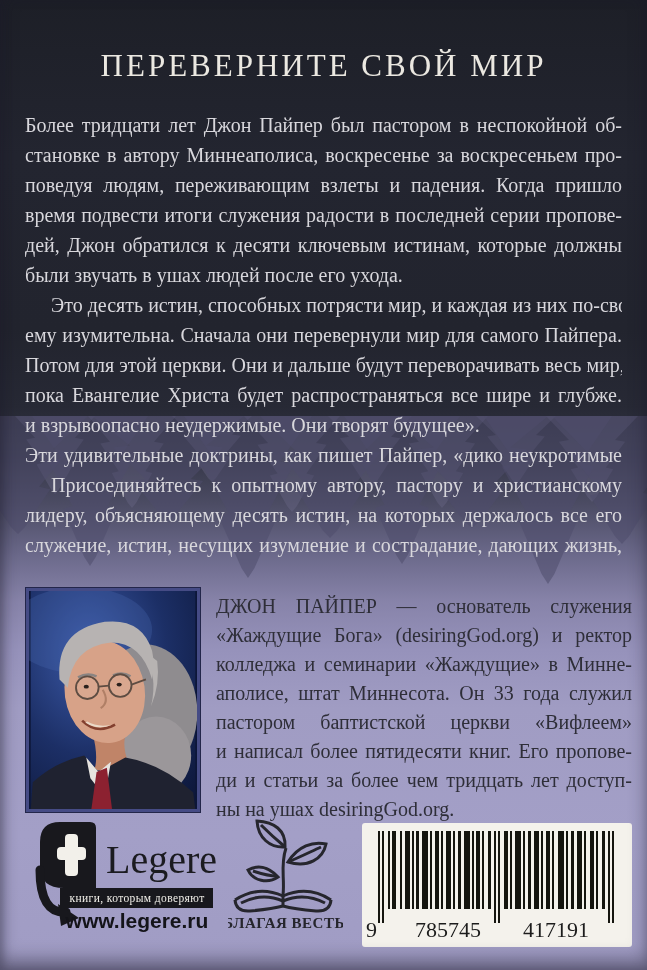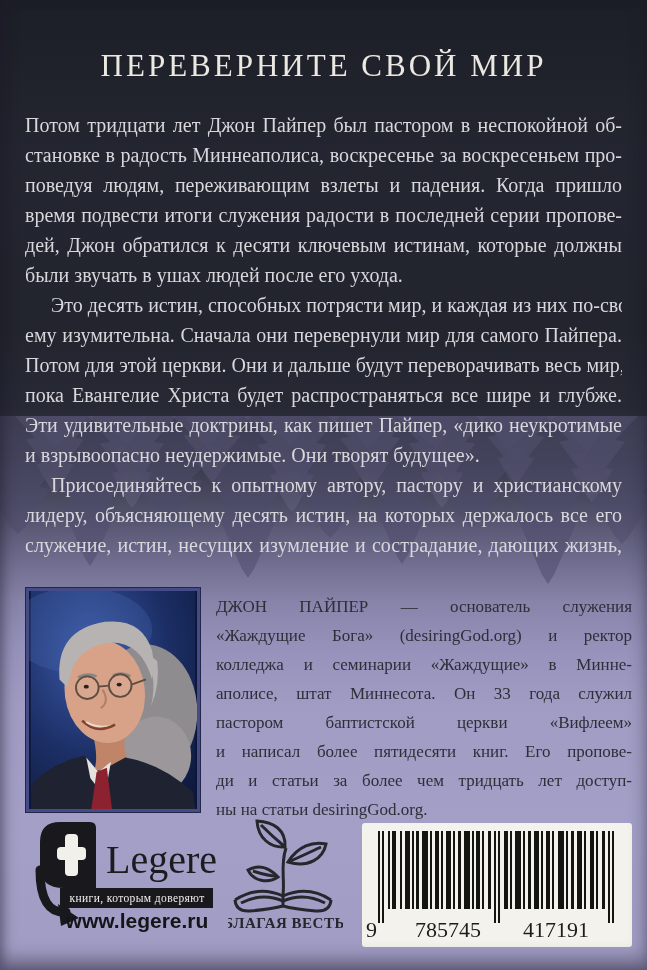--- a/index.html
+++ b/index.html
@@ -21,21 +21,21 @@
   }
   .synopsis{position:absolute;left:25px;top:110px;width:597px;
     font-size:20px;line-height:30px;color:#d8d7dc;}
   .synopsis .ln{text-align:justify;text-align-last:justify;height:30px;overflow:hidden;white-space:nowrap;}
   .synopsis .ln.last{text-align:left;text-align-last:left;}
   .synopsis .ln.ind{padding-left:26px;}
   .photo{position:absolute;left:26px;top:588px;width:168px;height:218px;
     border:3px solid #454b85;box-shadow:0 0 0 1px #23264a;background:#0c1638;}
   .photo svg{display:block;width:100%;height:100%;}
   .bio{position:absolute;left:216px;top:592px;width:416px;
-    font-size:17px;line-height:29px;color:#2e2e38;}
+    font-size:20px;line-height:29px;color:#2e2e38;}
   .bio .ln{text-align:justify;text-align-last:justify;height:29px;overflow:hidden;white-space:nowrap;}
   .bio .ln.last{text-align:left;text-align-last:left;}
   .logo-legere{position:absolute;left:34px;top:822px;width:185px;height:122px;}
   .logo-blagaya{position:absolute;left:228px;top:814px;width:115px;height:120px;}
   .barcode{position:absolute;left:362px;top:823px;width:270px;height:124px;}
   svg text{font-family:"Liberation Serif",serif;}
   .sans{font-family:"Liberation Sans",sans-serif;}
 </style>
 </head>
 <body>
@@ -58,32 +58,32 @@
       <polygon points="260.0,0.0 295.0,34.2 279.6,36.6 309.0,73.2 297.8,75.6 323.0,114.7 330.0,122.0 337.0,114.7 362.2,75.6 351.0,73.2 380.4,36.6 365.0,34.2 400.0,0.0" fill="#4e4d6b" opacity="0.55"></polygon>
       <polygon points="344.0,0.0 373.0,41.4 360.2,44.4 384.6,88.8 375.3,91.8 396.2,139.1 402.0,148.0 407.8,139.1 428.7,91.8 419.4,88.8 443.8,44.4 431.0,41.4 460.0,0.0" fill="#4e4d6b" opacity="0.55"></polygon>
       <polygon points="396.0,0.0 434.0,31.4 417.3,33.6 449.2,67.2 437.0,69.4 464.4,105.3 472.0,112.0 479.6,105.3 507.0,69.4 494.8,67.2 526.7,33.6 510.0,31.4 548.0,0.0" fill="#4e4d6b" opacity="0.55"></polygon>
       <polygon points="484.0,0.0 516.0,47.0 501.9,50.4 528.8,100.8 518.6,104.2 541.6,157.9 548.0,168.0 554.4,157.9 577.4,104.2 567.2,100.8 594.1,50.4 580.0,47.0 612.0,0.0" fill="#4e4d6b" opacity="0.55"></polygon>
       <polygon points="552.0,0.0 587.0,35.8 571.6,38.4 601.0,76.8 589.8,79.4 615.0,120.3 622.0,128.0 629.0,120.3 654.2,79.4 643.0,76.8 672.4,38.4 657.0,35.8 692.0,0.0" fill="#4e4d6b" opacity="0.55"></polygon>
     </svg>
 
   <h1 class="title">ПЕРЕВЕРНИТЕ СВОЙ МИР</h1>
 
   <div class="synopsis">
-    <div class="ln">Потом тридцати лет Джон Пайпер был пастором в неспокойной об-</div>
-    <div class="ln">становке в радость Миннеаполиса, воскресенье за воскресеньем про-</div>
+    <div class="ln">Более тридцати лет Джон Пайпер был пастором в неспокойной об-</div>
+    <div class="ln">становке в автору Миннеаполиса, воскресенье за воскресеньем про-</div>
     <div class="ln">поведуя людям, переживающим взлеты и падения. Когда пришло</div>
     <div class="ln">время подвести итоги служения радости в последней серии пропове-</div>
     <div class="ln">дей, Джон обратился к десяти ключевым истинам, которые должны</div>
     <div class="ln last">были звучать в ушах людей после его ухода.</div>
     <div class="ln ind">Это десять истин, способных потрясти мир, и каждая из них по-сво-</div>
     <div class="ln">ему изумительна. Сначала они перевернули мир для самого Пайпера.</div>
     <div class="ln">Потом для этой церкви. Они и дальше будут переворачивать весь мир,</div>
     <div class="ln">пока Евангелие Христа будет распространяться все шире и глубже.</div>
+    <div class="ln last">и взрывоопасно неудержимые. Они творят будущее».</div>
     <div class="ln">Эти удивительные доктрины, как пишет Пайпер, «дико неукротимые</div>
-    <div class="ln last">и взрывоопасно неудержимые. Они творят будущее».</div>
     <div class="ln ind">Присоединяйтесь к опытному автору, пастору и христианскому</div>
     <div class="ln">лидеру, объясняющему десять истин, на которых держалось все его</div>
     <div class="ln">служение, истин, несущих изумление и сострадание, дающих жизнь,</div>
   </div>
 
   <div class="photo">
     <svg viewBox="0 0 160 212">
       <defs>
         <radialGradient id="pg" cx="35%" cy="28%" r="95%">
           <stop offset="0" stop-color="#3c5aa8"></stop>
@@ -116,21 +116,21 @@
   </div>
 
   <div class="bio">
     <div class="ln">ДЖОН ПАЙПЕР — основатель служения</div>
     <div class="ln">«Жаждущие Бога» (desiringGod.org) и ректор</div>
     <div class="ln">колледжа и семинарии «Жаждущие» в Минне-</div>
     <div class="ln">аполисе, штат Миннесота. Он 33 года служил</div>
     <div class="ln">пастором баптистской церкви «Вифлеем»</div>
     <div class="ln">и написал более пятидесяти книг. Его пропове-</div>
     <div class="ln">ди и статьи за более чем тридцать лет доступ-</div>
-    <div class="ln last">ны на статьи desiringGod.org.</div>
+    <div class="ln last">ны на ушах desiringGod.org.</div>
   </div>
 
   <div class="logo-legere">
     <svg viewBox="0 0 185 122">
       <g>
         <path d="M26,0 H56 Q62,0 62,6 V66 H30 Q6,66 6,44 V20 Q6,0 26,0 Z" fill="#18181d"></path>
         <path d="M6,48 Q6,92 32,90" fill="none" stroke="#18181d" stroke-width="9" stroke-linecap="round"></path>
       </g>
       <g>
         <rect x="31" y="12" width="13" height="42" rx="4" fill="#f2f0ea"></rect>

